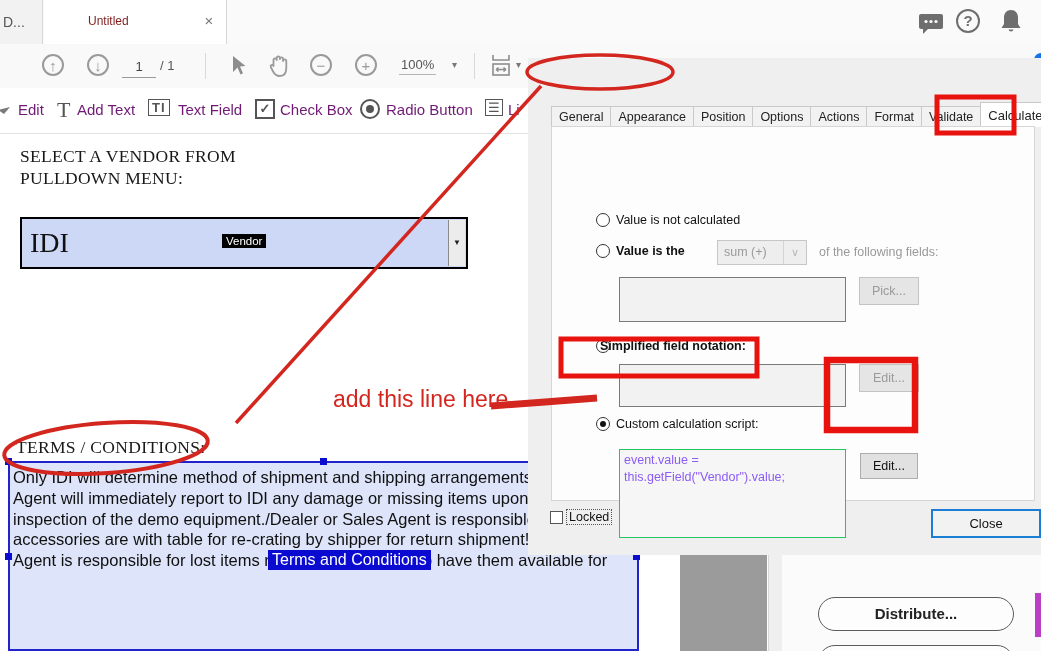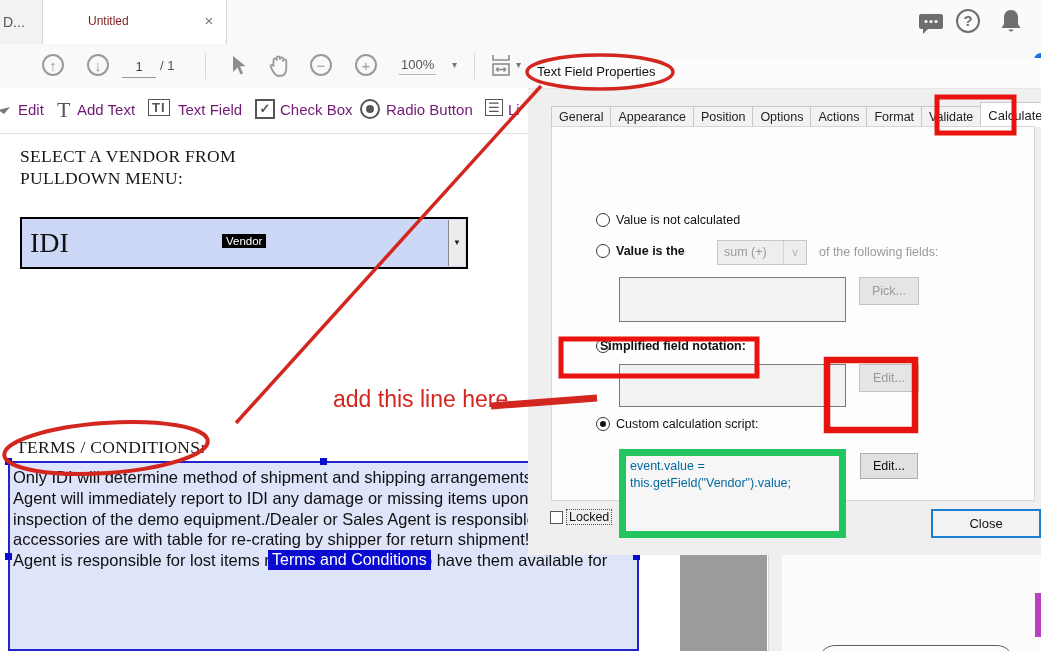--- a/index.html
+++ b/index.html
@@ -55,22 +55,22 @@
   .dpanel{left:23px;top:68px;width:484px;height:375px;background:#fdfdfd;border:1px solid #d6d6d6;box-sizing:border-box;}
   .radio{width:14px;height:14px;border:1px solid #333;border-radius:50%;background:#fff;box-sizing:border-box;}
   .radio.sel::after{content:"";display:block;width:6px;height:6px;border-radius:50%;background:#111;margin:3px;}
   .dlbl{font-size:12.5px;color:#111;}
   .dgray{color:#9a9a9a;}
   .dcombo{width:90px;height:25px;background:#eeeeee;border:1px solid #c6c6c6;box-sizing:border-box;font-size:12.5px;color:#9a9a9a;line-height:23px;padding-left:6px;}
   .dcombo .chev{position:absolute;right:0;top:0;width:22px;height:23px;border-left:1px solid #d4d4d4;text-align:center;color:#b8b8b8;font-size:11px;line-height:23px;}
   .listbox{background:#f2f2f2;border:1px solid #7a7a7a;box-sizing:border-box;}
   .dbtn-dis{background:#e5e5e5;border:1px solid #c3c3c3;color:#9a9a9a;font-size:12.5px;text-align:center;box-sizing:border-box;}
   .dbtn{background:#e1e1e1;border:1px solid #adadad;color:#111;font-size:12.5px;text-align:center;box-sizing:border-box;}
-  .scriptbox{left:67px;top:322px;width:227px;height:89px;background:#f6f6f6;border:7px solid #22c55e;box-sizing:border-box;
-             font-size:12.5px;color:#0369a1;line-height:17px;padding:2px 0 0 4px;}
+  .scriptbox{left:67px;top:322px;width:227px;height:89px;background:#f6f6f6;border:1px solid #22c55e;box-sizing:border-box;
+             font-size:12.5px;color:#8b5cf6;line-height:17px;padding:2px 0 0 4px;}
   .chk{width:13px;height:13px;border:1px solid #555;background:#fff;box-sizing:border-box;}
   .closebtn{left:403px;top:451px;width:110px;height:29px;background:#f2f2f2;border:2px solid #1a7fd4;
             font-size:13px;color:#111;text-align:center;line-height:25px;box-sizing:border-box;}
   
   .annot-svg{left:0;top:0;z-index:50;pointer-events:none;}
   .annot-text{left:333px;top:386px;font-size:23px;color:#d3261f;z-index:50;}
   .bluesliver{left:1034px;top:53px;width:7px;height:16px;background:#1473e6;border-radius:8px 0 0 8px;}
 </style>
 </head>
 <body>
@@ -167,28 +167,26 @@
 <div class="abs handle" style="left:5px;top:458px"></div>
 <div class="abs handle" style="left:320px;top:458px"></div>
 <div class="abs handle" style="left:5px;top:553px"></div>
 <div class="abs handle" style="left:633px;top:553px"></div>
 <div class="abs bluetag" style="left:268px;top:550px">Terms and Conditions</div>
 
 <div class="abs graythumb"></div>
 
 <div class="abs rscroll"></div>
 <div class="abs rpanel">
+  <div class="pillbtn" style="top:42px">Distribute...</div>
   <div class="pillbtn" style="top:90px">Track</div>
 </div>
 <div class="abs magenta"></div>
 
 <div class="abs dialog">
-  <div class="abs dlg-titlebar">
-    <span class="abs dlg-title">Text Field Properties</span>
-  </div>
   <div class="abs tabs">
     <div class="dtab">General</div>
     <div class="dtab">Appearance</div>
     <div class="dtab">Position</div>
     <div class="dtab">Options</div>
     <div class="dtab">Actions</div>
     <div class="dtab">Format</div>
     <div class="dtab">Validate</div>
     <div class="dtab active">Calculate</div>
   </div>

